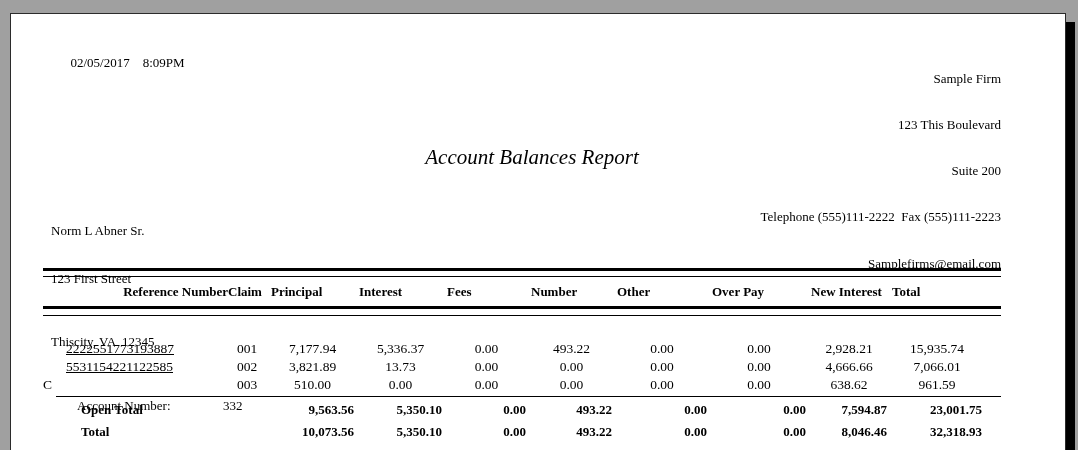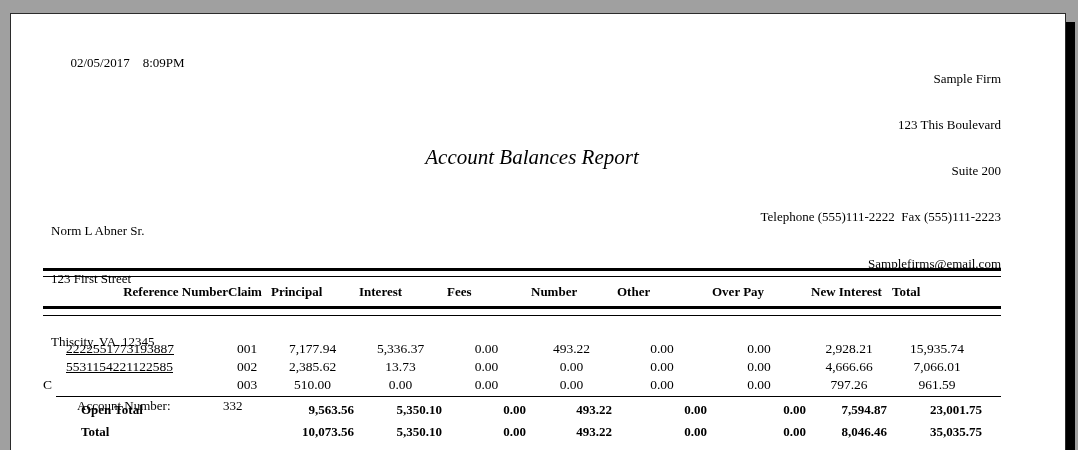--- a/index.html
+++ b/index.html
@@ -212,39 +212,39 @@
           <td>0.00</td>
           <td>493.22</td>
           <td>0.00</td>
           <td>0.00</td>
           <td>2,928.21</td>
           <td class="last">15,935.74</td>
         </tr>
         <tr>
           <td class="ref"><span class="ref-prefix"></span><span>5531154221122585</span></td>
           <td>002</td>
-          <td>2,385.62</td>
+          <td>3,821.89</td>
           <td>13.73</td>
           <td>0.00</td>
           <td>0.00</td>
           <td>0.00</td>
           <td>0.00</td>
           <td>4,666.66</td>
           <td class="last">7,066.01</td>
         </tr>
         <tr>
           <td class="ref"><span class="ref-prefix">C</span><span></span></td>
           <td>003</td>
           <td>510.00</td>
           <td>0.00</td>
           <td>0.00</td>
           <td>0.00</td>
           <td>0.00</td>
           <td>0.00</td>
-          <td>797.26</td>
+          <td>638.62</td>
           <td class="last">961.59</td>
         </tr>
       </tbody>
         </table>
 
       <div class="rule thin pretotal"></div>
 
       <table class="totals-tbl">
         <colgroup>
           <col class="c-ref">
@@ -272,20 +272,20 @@
         </tr>
         <tr>
           <td class="lbl" colspan="2">Total</td>
           <td>10,073.56</td>
           <td>5,350.10</td>
           <td>0.00</td>
           <td>493.22</td>
           <td>0.00</td>
           <td>0.00</td>
           <td>8,046.46</td>
-          <td class="last">35,035.75</td>
+          <td class="last">32,318.93</td>
         </tr>
       </tbody>
         </table>
     </div>
 
   </div>
 </div>
 
 </body></html>

